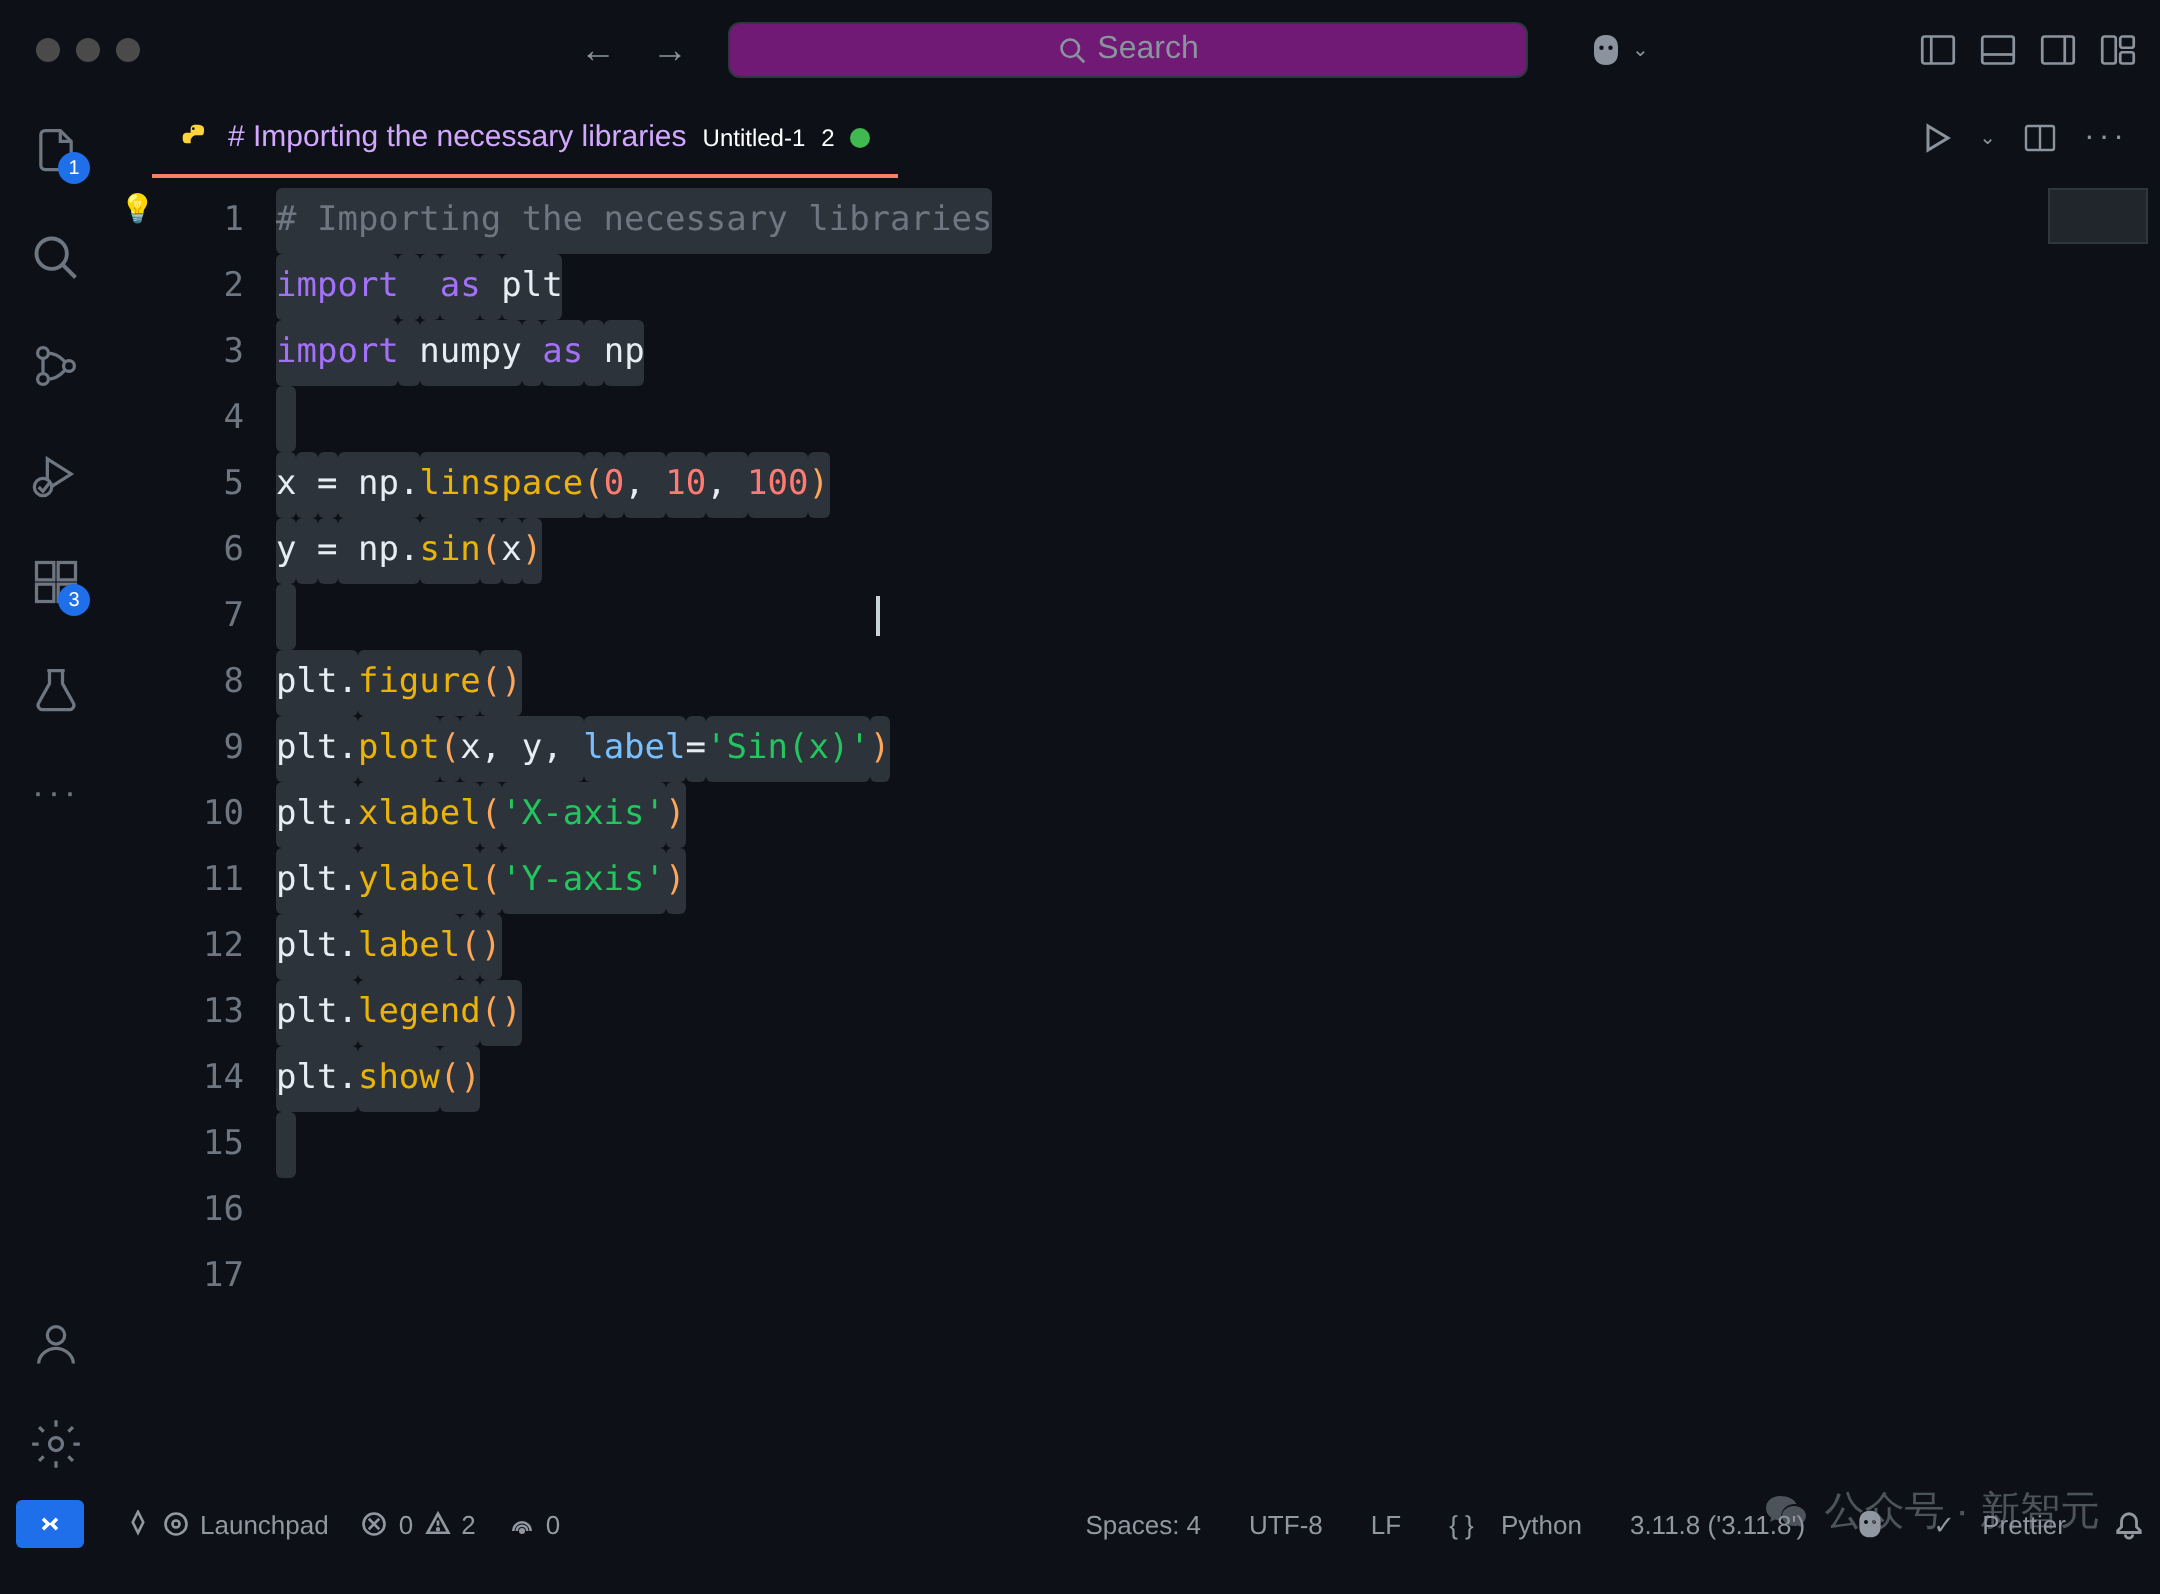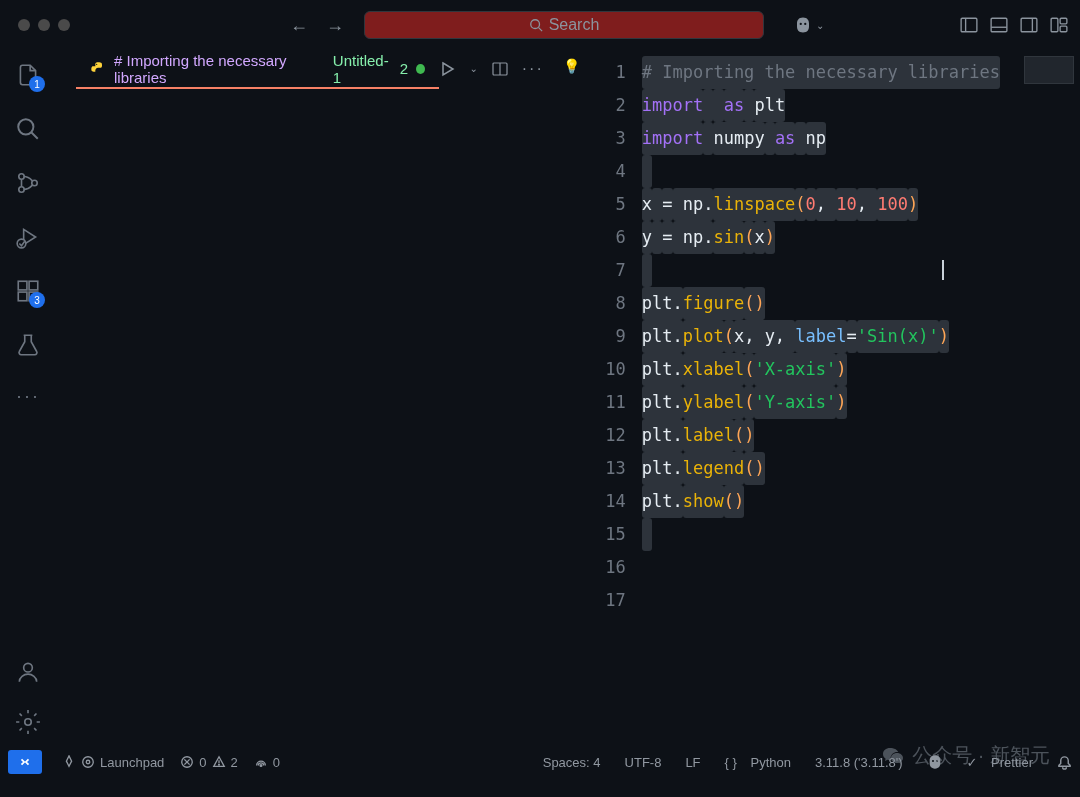--- a/index.html
+++ b/index.html
@@ -2,36 +2,36 @@
 <html><head>
 <meta charset="utf-8">
 <style>
 *{margin:0;padding:0;box-sizing:border-box}
 body{font-family:-apple-system,BlinkMacSystemFont,'Segoe UI',sans-serif;background:#0d1117;color:#c9d1d9;width:1080px;height:797px;overflow:hidden;position:relative;border-radius:12px}
 .titlebar{height:50px;display:flex;align-items:center;padding:0 12px;gap:10px}
 .traffic{display:flex;gap:8px;padding-left:6px}
 .dot{width:12px;height:12px;border-radius:50%}
 .nav-arrows{display:flex;gap:18px;margin-left:210px;color:#8b949e}
 .arrow{cursor:pointer;font-size:18px}
-.search-bar{flex:0 0 400px;height:28px;background:#7f1d1d;border:1px solid #30363d;border-radius:6px;display:flex;align-items:center;justify-content:center;gap:6px;color:#8b949e;margin-left:10px}
+.search-bar{flex:0 0 400px;height:28px;background:#701a75;border:1px solid #30363d;border-radius:6px;display:flex;align-items:center;justify-content:center;gap:6px;color:#8b949e;margin-left:10px}
 .search-bar .sicon{font-size:14px}
 .copilot-top{margin-left:20px;color:#8b949e;display:flex;align-items:center;gap:4px}
 .layout-icons{margin-left:auto;display:flex;gap:12px;color:#8b949e}
 .layout-icons svg{}
 .main{display:flex;height:697px}
 .activity{width:56px;display:flex;flex-direction:column;align-items:center;padding-top:12px;gap:28px;color:#6e7681;position:relative}
 .activity .ico{position:relative;cursor:pointer}
 .badge{position:absolute;background:#1f6feb;color:#fff;font-size:10px;border-radius:8px;min-width:16px;height:16px;display:flex;align-items:center;justify-content:center;padding:0 3px}
 .activity-bottom{margin-top:auto;margin-bottom:12px;display:flex;flex-direction:column;gap:24px;align-items:center}
-.editor-area{flex:1;display:flex;flex-direction:row}
+.editor-area{flex:1;display:flex;flex-direction:column}
 .tabbar{height:38px;display:flex;align-items:center;padding-left:20px;padding-right:16px;border-bottom:1px solid transparent}
 .tab{display:flex;align-items:center;gap:8px;height:38px;padding:0 14px;border-bottom:2px solid #f78166;position:relative;top:1px}
 .tab-pyicon{color:#ffd43b}
 .tab-title{color:#d2a8ff;font-size:15px}
-.tab-meta{color:#86efac;font-size:15px}
+.tab-meta{color:#ffffff;font-size:12px}
 .tab-dot{width:10px;height:10px;border-radius:50%;background:#3fb950}
 .tabactions{margin-left:auto;display:flex;gap:14px;align-items:center;color:#8b949e}
 .code-area{flex:1;display:flex;position:relative}
 .gutterpad{width:20px;position:relative}
 .bulb{position:absolute;left:4px;top:8px;color:#d29922;font-size:14px}
 .gutter{width:62px;text-align:right;padding-right:16px;color:#6e7681;font-family:'Menlo','Monaco',monospace;font-size:17px;line-height:33px;padding-top:6px}
 .code{flex:1;font-family:'Menlo','Monaco',monospace;font-size:17px;line-height:33px;padding-top:6px;position:relative}
 .line{display:flex}
 .seg{white-space:pre}
 .hl{background:#2d333b;border-radius:3px}

